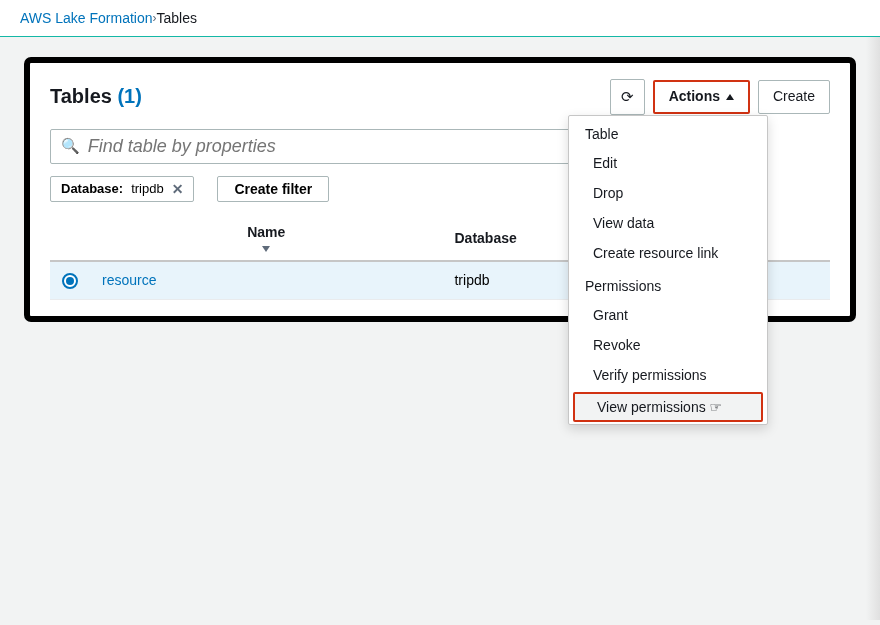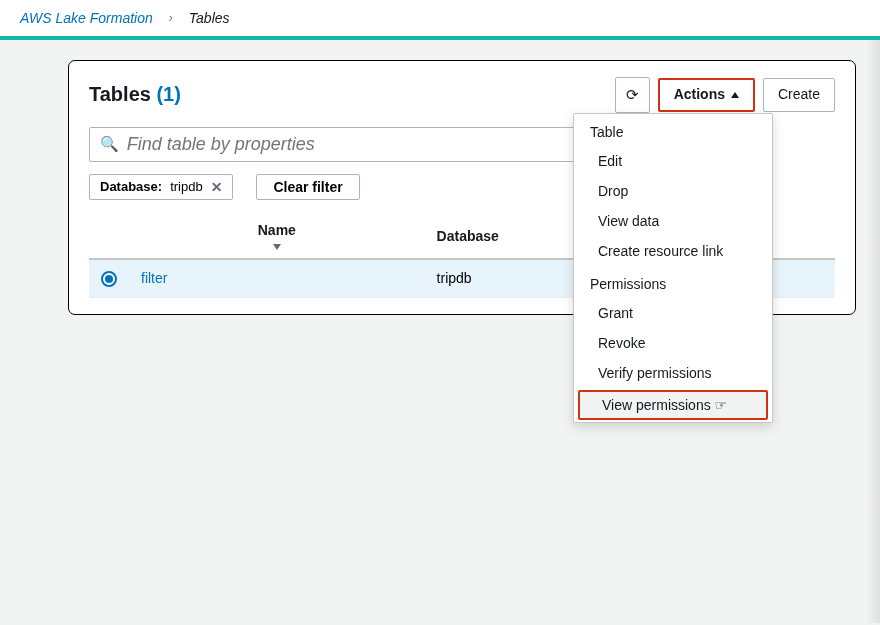--- a/index.html
+++ b/index.html
@@ -12,24 +12,23 @@
       overflow: hidden;
       position: relative;
     }
 
     
     .breadcrumb {
       background: #fff;
       padding: 10px 20px;
       display: flex;
       align-items: center;
-      gap: 16px;
-      font-size: 14px;
-      border-bottom: 4px solid #14b8a6;
-      font-style: italic;
+      gap: 0;
+      font-size: 14px;
+      border-bottom: 1px solid #14b8a6;
     }
     .breadcrumb-link {
       color: #0073bb;
       cursor: pointer;
       text-decoration: none;
     }
     .breadcrumb-sep {
       color: #5f6b7a;
       font-size: 12px;
     }
@@ -42,25 +41,24 @@
       padding: 20px 24px;
       background: #f2f3f3;
       height: calc(625px - 42px);
       overflow: hidden;
       position: relative;
     }
 
     
     .tables-panel {
       background: #fff;
-      border: 1px solid #000000;
+      border: 6px solid #000000;
       border-radius: 7px;
       padding: 16px 20px;
       position: relative;
-      margin-left: 44px;
     }
 
     
     .panel-header {
       display: flex;
       align-items: center;
       justify-content: space-between;
       margin-bottom: 14px;
     }
     .panel-title {
@@ -343,21 +341,21 @@
       <span class="search-icon-wrap">🔍</span>
       <input class="search-input" type="text" placeholder="Find table by properties" style="">
     </div>
 
     <div class="filter-row">
       <div class="filter-tag">
         <span class="filter-tag-label">Database:</span>
         <span>tripdb</span>
         <span class="filter-tag-x">✕</span>
       </div>
-      <button class="btn-clear">Clear filter</button>
+      <button class="btn-clear">Create filter</button>
     </div>
 
     <table class="data-table">
       <thead>
         <tr>
           <th class="radio-col"></th>
           <th>
             <div class="th-sort">
               <span>Name</span>
               <span class="triangle-down"></span>
@@ -367,21 +365,21 @@
         </tr>
       </thead>
       <tbody>
         <tr class="selected">
           <td class="radio-col">
             <div class="radio-dot">
               <div class="radio-dot-inner"></div>
             </div>
           </td>
           <td>
-            <a class="table-link">filter</a>
+            <a class="table-link">resource</a>
           </td>
           <td>tripdb</td>
         </tr>
       </tbody>
     </table>
 
   </div>
   <div class="right-edge"></div>
 </div>
 

